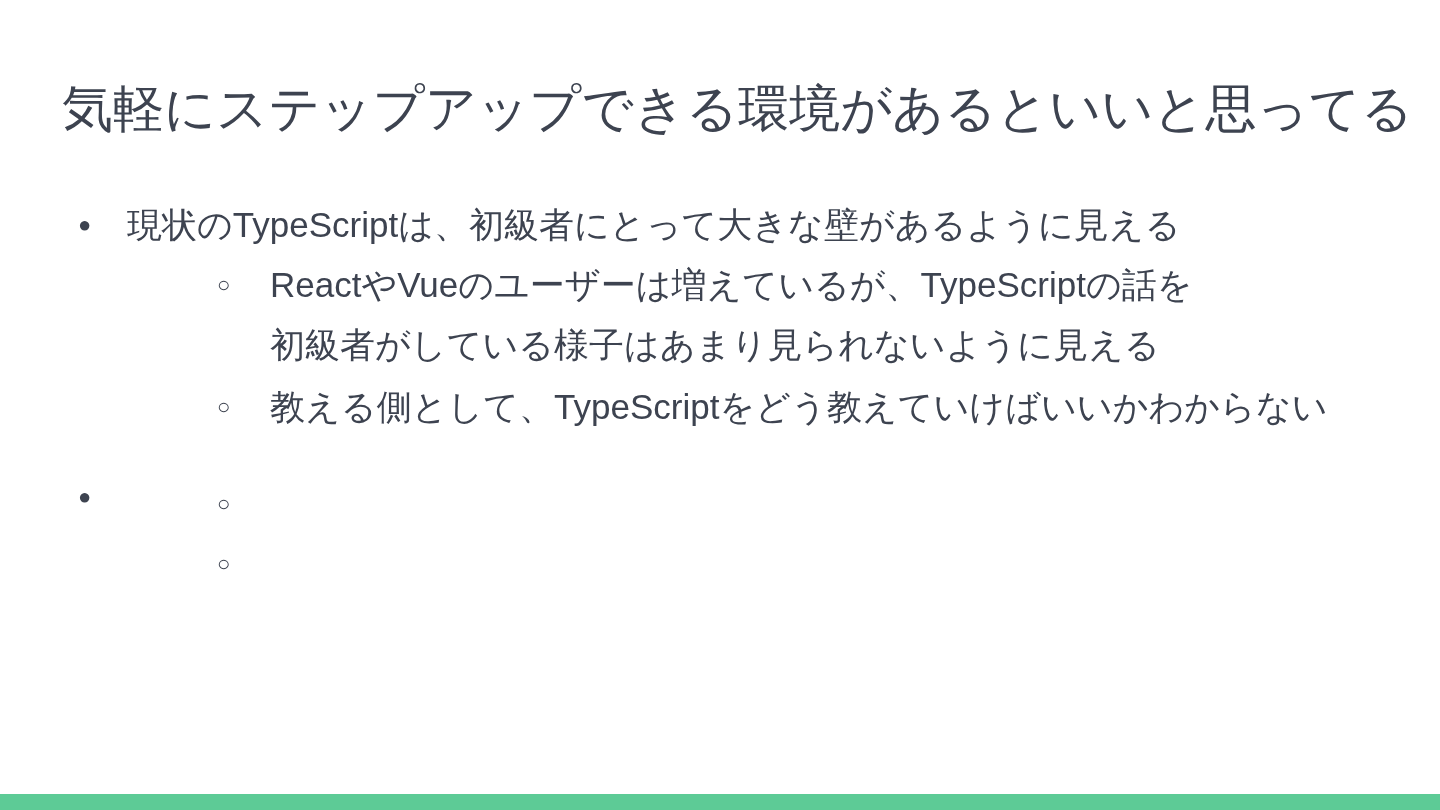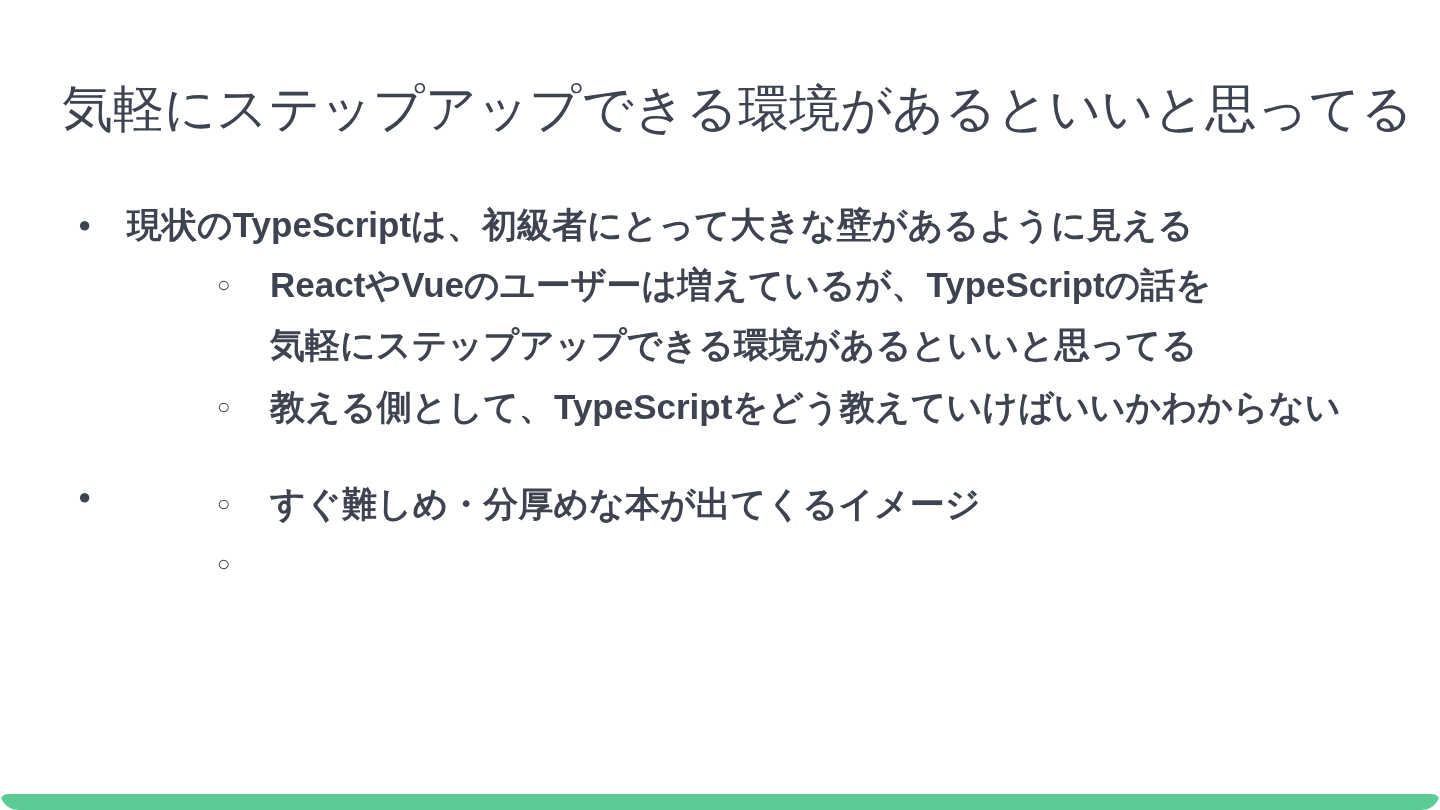--- a/index.html
+++ b/index.html
@@ -1,15 +1,15 @@
 <!DOCTYPE html>
 <html><head>
 <meta charset="utf-8">
 <style>
-  * { margin: 0; padding: 0; box-sizing: border-box; border-radius: 18px; }
+  * { margin: 0; padding: 0; box-sizing: border-box; }
   html, body { width: 1440px; height: 810px; }
   body {
     font-family: "Liberation Sans", "DejaVu Sans", sans-serif;
     background: #ffffff;
   }
   .slide {
     position: relative;
     width: 1440px;
     height: 810px;
     background: #ffffff;
@@ -37,21 +37,20 @@
   }
   ul.level2 {
     list-style: none;
     margin-left: 78px;
   }
   li { display: flex; align-items: flex-start; }
   .bullet-text {
     font-size: 35px;
     line-height: 60px;
     white-space: pre-line;
-    font-weight: bold;
   }
   .marker {
     flex: 0 0 65px;
     width: 65px;
     font-size: 22px;
     line-height: 60px;
   }
   .marker.l1 { padding-left: 16px; }
   .marker.l2 { padding-left: 12px; }
   li.item-bullet2 { margin-top: 30px; }
@@ -77,37 +76,36 @@
     <ul class="level1">
 
       <li class="item-bullet1">
         <span class="marker l1">●</span>
         <div>
           <div class="bullet-text">現状のTypeScriptは、初級者にとって大きな壁があるように見える</div>
           <ul class="level2">
             <li class="item-sub1">
               <span class="marker l2">○</span>
               <div class="bullet-text">ReactやVueのユーザーは増えているが、TypeScriptの話を
-気軽にステップアップできる環境があるといいと思ってる</div>
+初級者がしている様子はあまり見られないように見える</div>
             </li>
             <li class="item-sub2">
               <span class="marker l2">○</span>
               <div class="bullet-text">教える側として、TypeScriptをどう教えていけばいいかわからない</div>
             </li>
           </ul>
         </div>
       </li>
 
       <li class="item-bullet2">
         <span class="marker l1">●</span>
         <div>
           <ul class="level2">
             <li class="item-sub3">
               <span class="marker l2">○</span>
-              <div class="bullet-text">すぐ難しめ・分厚めな本が出てくるイメージ</div>
             </li>
             <li class="item-sub4">
               <span class="marker l2">○</span>
             </li>
           </ul>
         </div>
       </li>
 
     </ul>
   </div>

